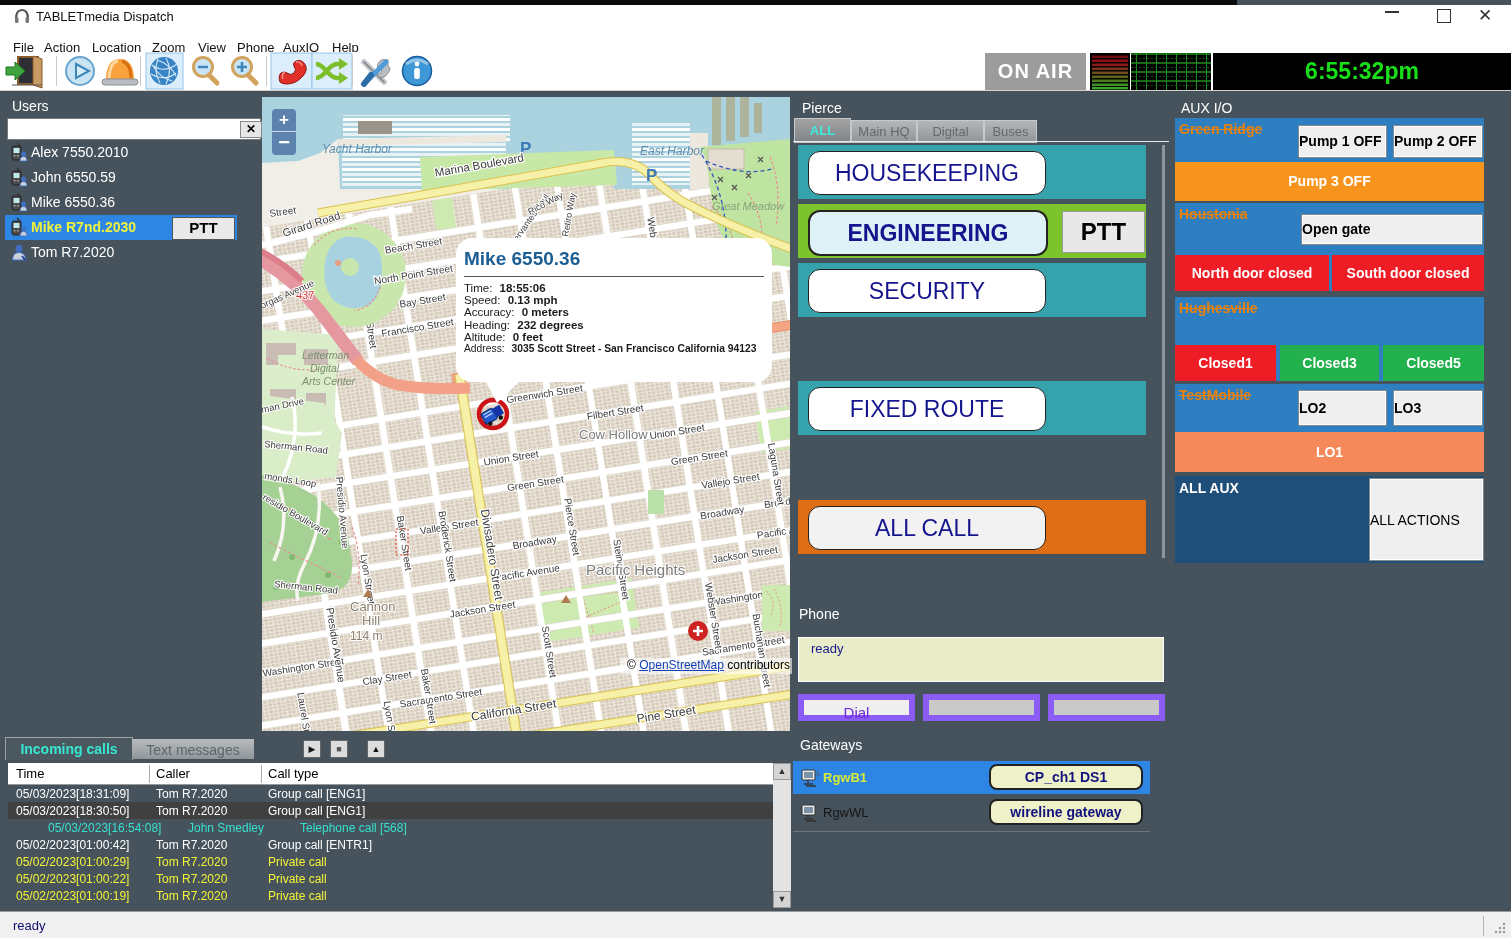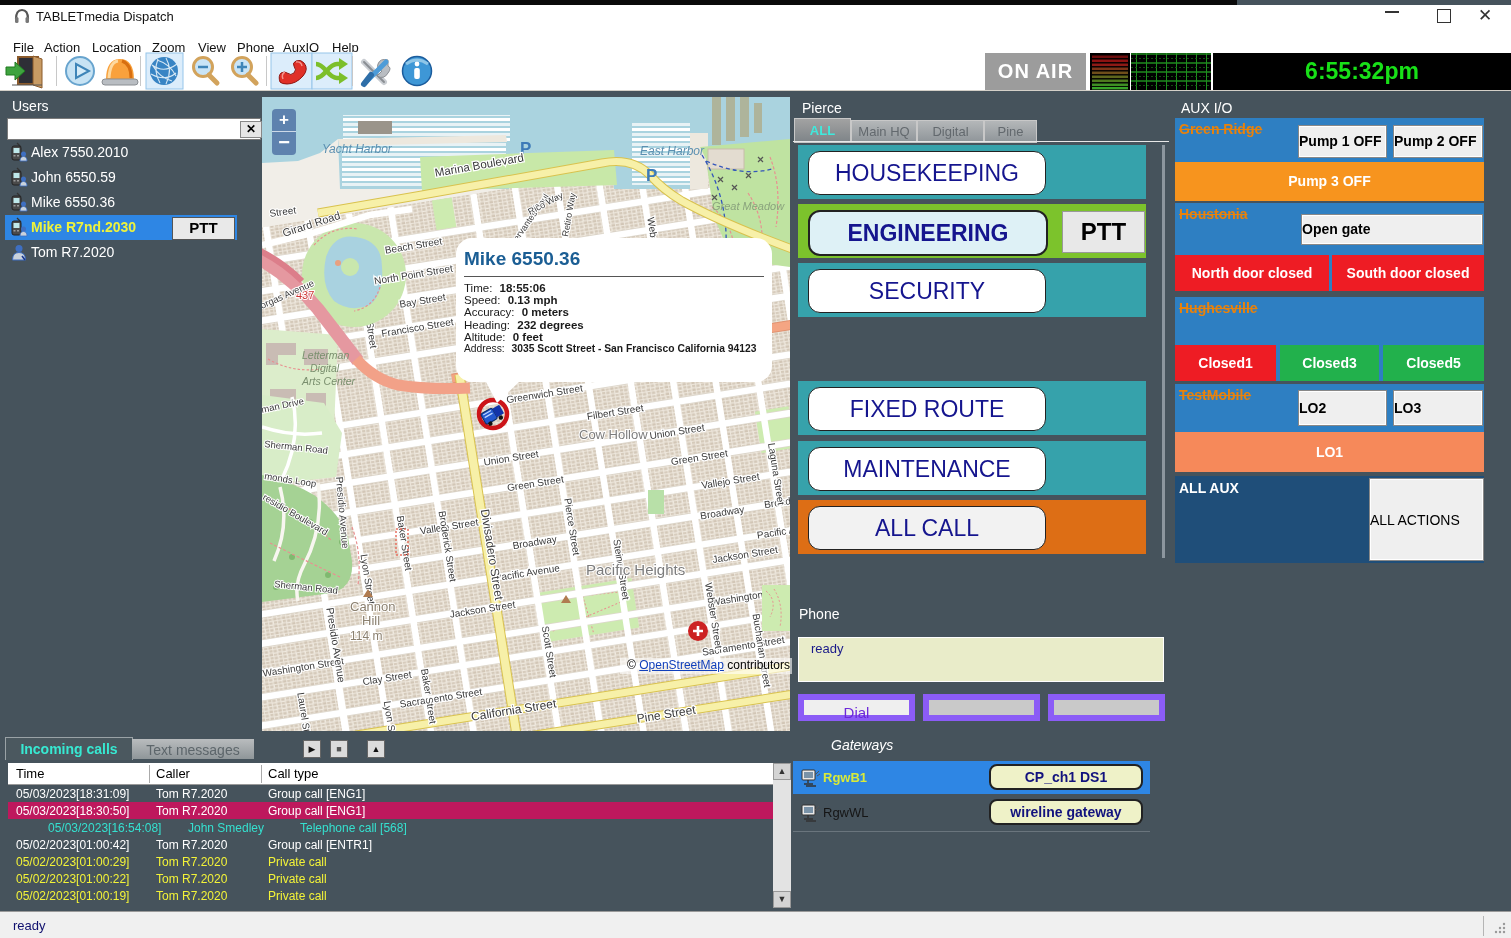--- a/index.html
+++ b/index.html
@@ -56,21 +56,21 @@
 
 #groups{left:793px;top:91px;width:376px;height:820px;}
 .gtab{position:absolute;font-size:13px;text-align:center;font-weight:bold;}
 .grow{position:absolute;left:5px;width:348px;height:54px;}
 .gbtn{position:absolute;left:10px;top:6px;width:236px;height:42px;background:#fff;border:1px solid #222;border-radius:12px;color:#15158e;font-size:23px;text-align:center;line-height:42px;}
 
 #phonelbl{left:799px;top:606px;}
 #phonearea{left:798px;top:637px;width:366px;height:45px;background:#E9ECC9;border:1px solid #fff;box-sizing:border-box;color:#1a1a8a;font-size:13px;padding:3px 0 0 12px;}
 .pbtn{position:absolute;top:694px;height:27px;border:6px solid #8b5cf6;box-sizing:border-box;font-size:15px;color:#6d28d9;text-align:center;line-height:26px;}
 
-#gwlbl{left:831px;top:737px;font-style:italic;}
+#gwlbl{left:800px;top:737px;}
 .gwrow{position:absolute;left:793px;width:357px;height:33px;font-size:13px;}
 .gwbtn{position:absolute;left:196px;top:3px;width:154px;height:26px;background:#EFF2C8;border:2px solid #222;border-radius:8px;box-sizing:border-box;color:#12127e;font-weight:bold;font-size:14px;text-align:center;line-height:22px;}
 
 #auxlbl{left:1181px;top:100px;}
 .bluesec{position:absolute;left:1175px;width:309px;background:#2E7FC2;}
 .slabel{position:absolute;left:4px;top:3px;color:#E8820C;font-weight:bold;font-size:14px;text-decoration:line-through;}
 .auxbtn{position:absolute;background:#efefef;border:1px solid #888;box-shadow:inset 0 0 0 1px #fff;color:#000;font-weight:bold;font-size:14px;box-sizing:border-box;}
 .cbtn{position:absolute;color:#fff;font-weight:bold;font-size:14px;text-align:center;box-sizing:border-box;}
 
 #statusbar{left:0;top:911px;width:1511px;height:27px;background:#f0f0f0;border-top:1px solid #9a9a9a;box-sizing:border-box;}
@@ -438,21 +438,21 @@
       <span class="c2">Caller</span>
       <span class="c3">Call type</span>
   <div class="abs" style="left:141px;top:2px;width:1px;height:18px;background:#aaa;"></div>
   <div class="abs" style="left:253px;top:2px;width:1px;height:18px;background:#aaa;"></div>
  </div>
  <div class="ctrow" style="top:22px">
       <span class="c1">05/03/2023[18:31:09]</span>
       <span class="c2">Tom R7.2020</span>
       <span class="c3">Group call [ENG1]</span>
     </div>
- <div class="ctrow" style="top:39px;background:#be185d;">
+ <div class="ctrow" style="top:39px;background:#404040;">
       <span class="c1">05/03/2023[18:30:50]</span>
       <span class="c2">Tom R7.2020</span>
       <span class="c3">Group call [ENG1]</span>
     </div>
  <div class="ctrow" style="top:56px;color:#35e0cf;margin-left:32px;">
       <span class="c1">05/03/2023[16:54:08]</span>
       <span class="c2">John Smedley</span>
       <span class="c3">Telephone call [568]</span>
     </div>
  <div class="ctrow" style="top:73px">
@@ -479,37 +479,34 @@
 <div class="abs" id="ctsb">
  <div class="sbbtn" style="top:0;">▲</div>
  <div class="sbbtn" style="top:128px;">▼</div>
 </div>
 
 <div class="abs" id="groups">
  <div class="ptitle abs" style="left:9px;top:9px;">Pierce</div>
  <div class="gtab" style="left:1px;top:27px;width:55px;height:23px;background:linear-gradient(#a2a2a2,#7e8488);color:#3fe9dc;line-height:23px;border:1px solid #c8c8c8;">ALL</div>
  <div class="gtab" style="left:58px;top:29px;width:64px;height:21px;background:linear-gradient(#b4b7b9,#8f9599);color:#63696e;line-height:21px;font-weight:normal;border:1px solid #c8c8c8;">Main HQ</div>
  <div class="gtab" style="left:124px;top:29px;width:65px;height:21px;background:linear-gradient(#b4b7b9,#8f9599);color:#63696e;line-height:21px;font-weight:normal;border:1px solid #c8c8c8;">Digital</div>
- <div class="gtab" style="left:191px;top:29px;width:51px;height:21px;background:linear-gradient(#b4b7b9,#8f9599);color:#63696e;line-height:21px;font-weight:normal;border:1px solid #c8c8c8;">Pine</div>
+ <div class="gtab" style="left:191px;top:29px;width:51px;height:21px;background:linear-gradient(#b4b7b9,#8f9599);color:#63696e;line-height:21px;font-weight:normal;border:1px solid #c8c8c8;">Buses</div>
  <div class="abs" style="left:0px;top:50px;width:376px;height:1px;background:#e8e8e8;"></div>
  <div class="grow" style="top:54px;background:#36A2AB;">
       <div class="gbtn">HOUSEKEEPING</div>
     </div>
  <div class="grow" style="top:113px;background:#7CC32C;">
       <div class="gbtn" style="background:#def1f6;border-width:2px;font-weight:bold;">ENGINEERING</div>
    <div class="abs" style="left:264px;top:7px;width:81px;height:40px;background:#e8e8e8;border:1px solid #999;color:#000;font-size:24px;font-weight:bold;text-align:center;line-height:40px;">PTT</div>
  </div>
  <div class="grow" style="top:172px;background:#36A2AB;">
       <div class="gbtn">SECURITY</div>
     </div>
  <div class="grow" style="top:290px;background:#36A2AB;">
       <div class="gbtn">FIXED ROUTE</div>
-    </div>
- <div class="grow" style="top:350px;background:#36A2AB;">
-      <div class="gbtn">MAINTENANCE</div>
     </div>
  <div class="grow" style="top:409px;background:#DD6E15;">
       <div class="gbtn" style="background:#f2f2f2;">ALL CALL</div>
     </div>
 </div>
 
 <div class="abs" style="left:1162px;top:145px;width:3px;height:413px;background:#8C969E;"></div>
 <div class="abs ptitle" id="phonelbl">Phone</div>
 <div class="abs" id="phonearea">ready</div>
 <div class="pbtn" style="left:798px;width:117px;background:#efefef;">Dial</div>

